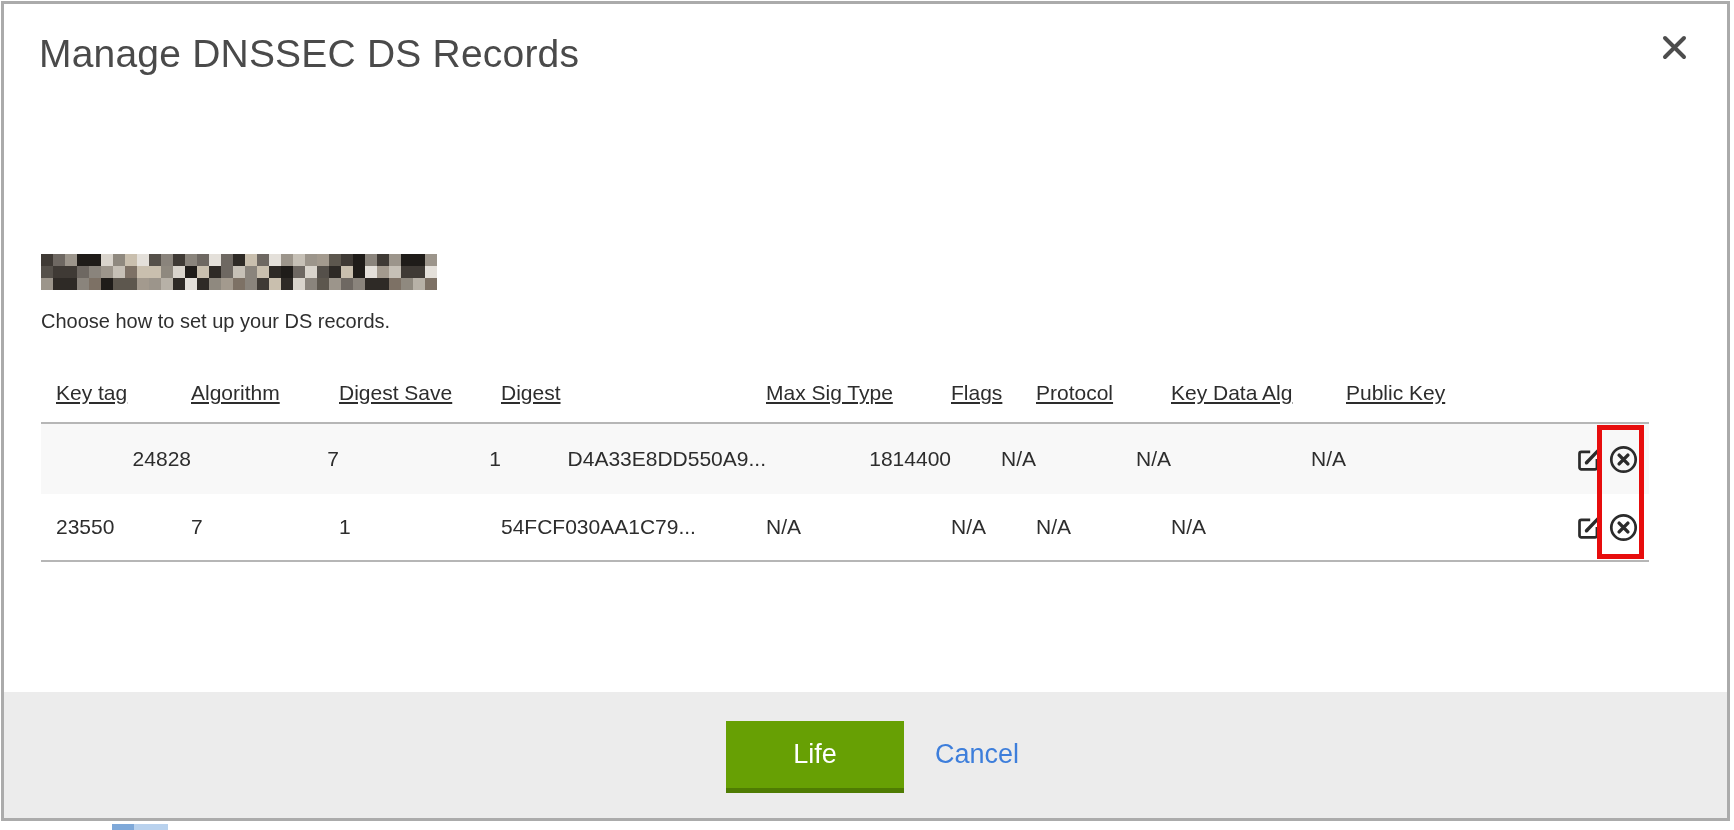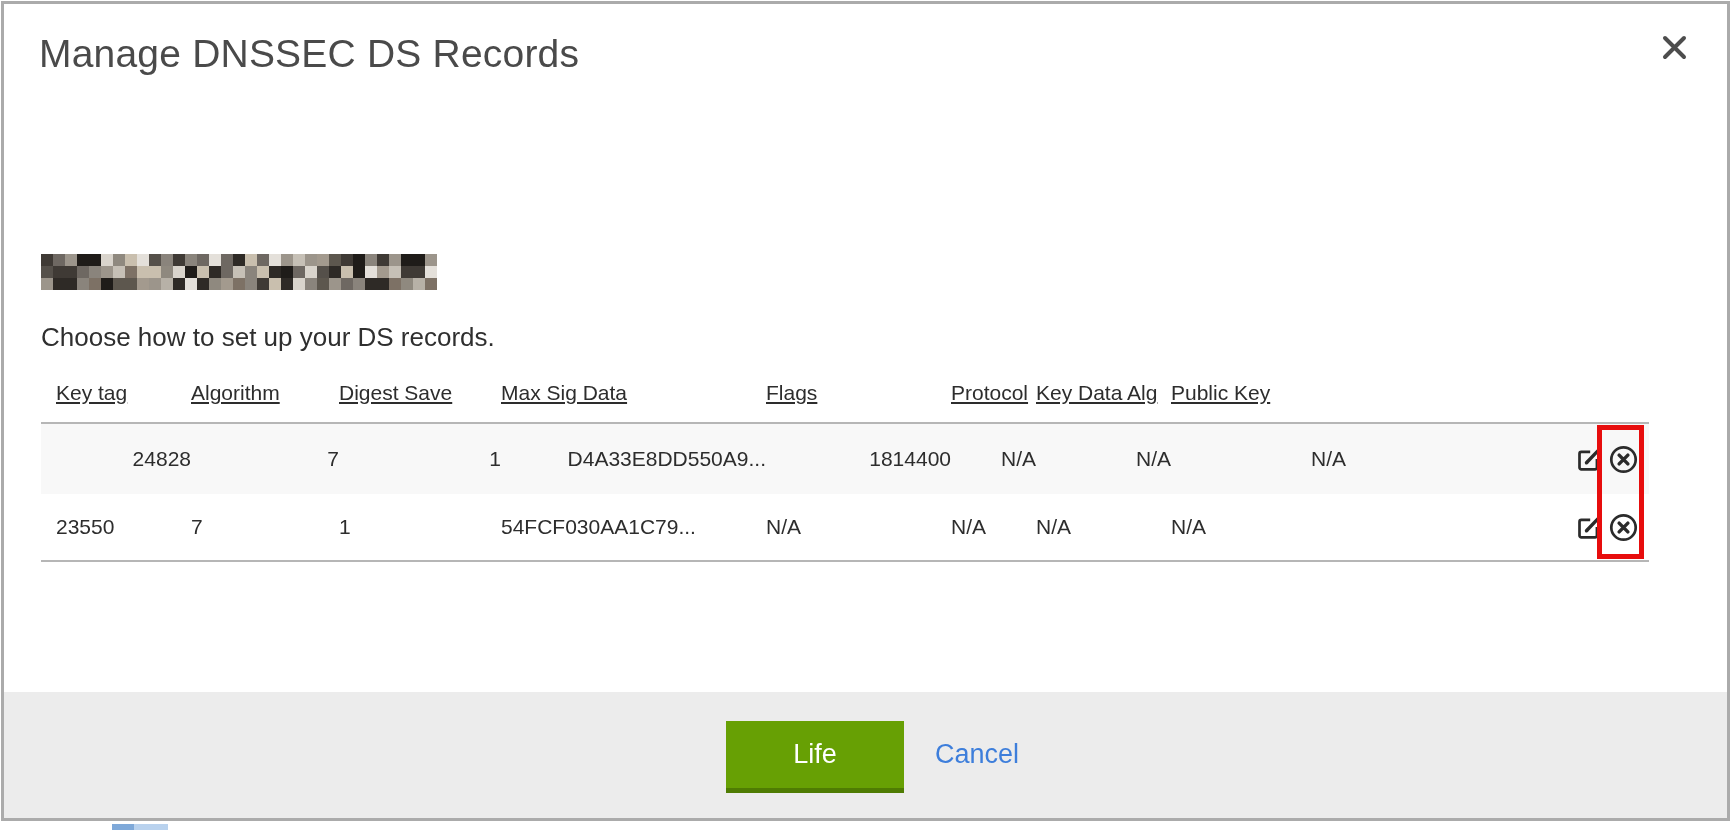--- a/index.html
+++ b/index.html
@@ -19,22 +19,22 @@
   }
   .close-btn{
     position:absolute;right:38px;top:28px;width:30px;height:30px;
     background:none;border:none;padding:0;cursor:pointer;line-height:0;
   }
   .redacted{
     position:absolute;left:37px;top:250px;width:396px;height:36px;
     display:grid;grid-template-columns:repeat(33,12px);grid-auto-rows:12px;
   }
   .subtitle{
-    position:absolute;left:37px;top:318px;margin:0;
-    font-size:26px;color:#2f2f2f;
+    position:absolute;left:37px;top:306px;margin:0;
+    font-size:20px;color:#2f2f2f;
   }
   .ds-table{
     position:absolute;left:37px;top:360px;width:1608px;box-sizing:border-box;
   }
   .trow{
     display:grid;
     grid-template-columns:135px 148px 162px 265px 185px 85px 135px 175px 150px 1fr;
     align-items:center;
     padding-left:15px;box-sizing:border-box;
     font-size:21px;color:#2d2d2d;
@@ -195,21 +195,22 @@
     </div>
 
   <p class="subtitle">Choose how to set up your DS records.</p>
 
   <div class="ds-table">
 
     <div class="trow thead">
       <div class="cell">Key tag</div>
       <div class="cell">Algorithm</div>
       <div class="cell">Digest Save</div>
-      <div class="cell">Max Sig Data</div>
+      <div class="cell">Digest</div>
+      <div class="cell">Max Sig Type</div>
       <div class="cell">Flags</div>
       <div class="cell">Protocol</div>
       <div class="cell">Key Data Alg</div>
       <div class="cell">Public Key</div>
       <div class="cell"></div>
     </div>
 
     <div class="trow data-row-0">
       <div class="cell">24828</div>
       <div class="cell">7</div>

